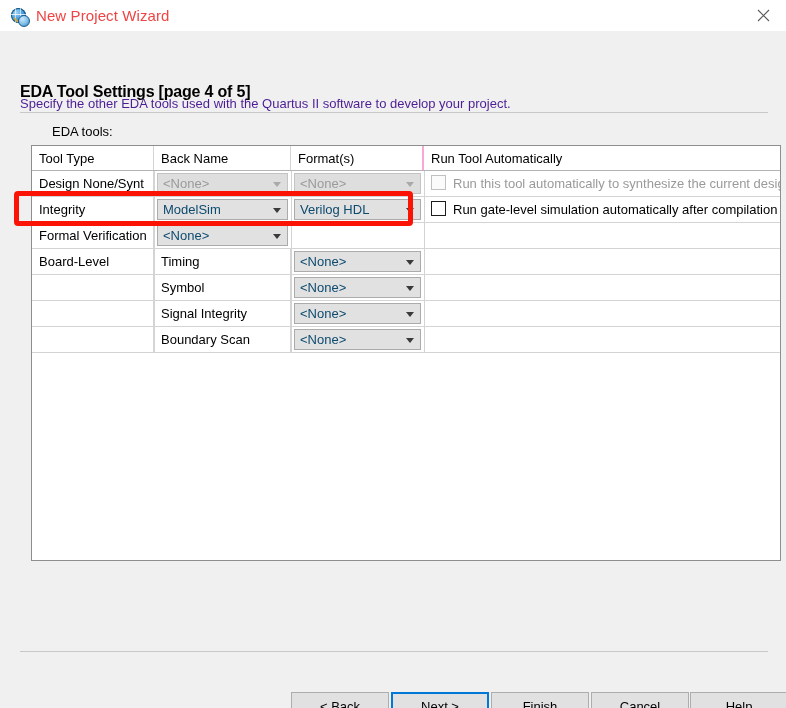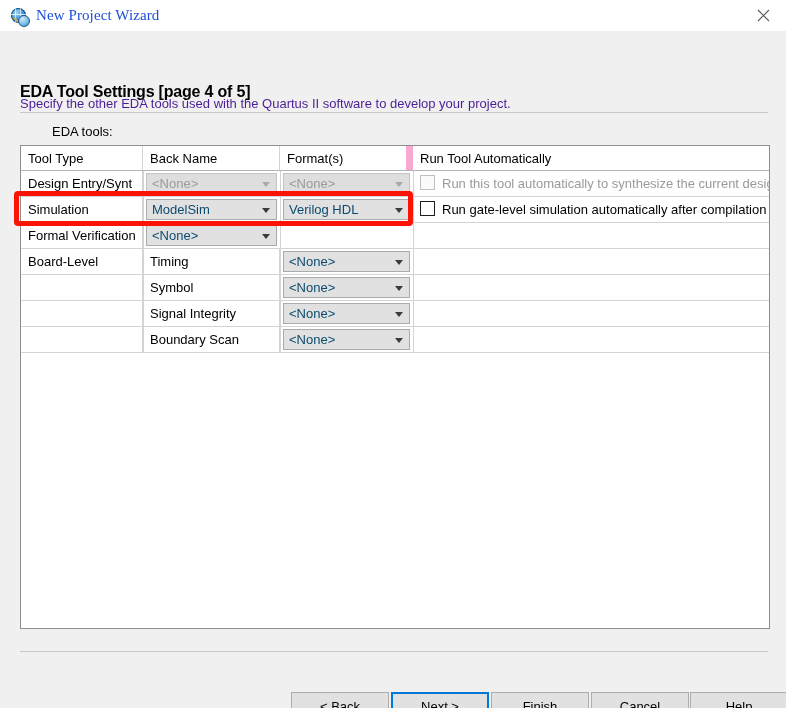--- a/index.html
+++ b/index.html
@@ -40,21 +40,21 @@
   .tb-icon .glass{
     position:absolute;left:8px;top:8px;width:10px;height:10px;border-radius:50%;
     background:radial-gradient(circle at 35% 30%, #cfe9fb 0%, #7dbde8 55%, #2a7fba 100%);
     border:1px solid #1b5c8c;
   }
   .tb-icon .handle{
     position:absolute;left:3px;top:12px;width:6px;height:2px;background:#d9a441;
     transform:rotate(45deg);border-radius:1px;
   }
   .tb-title{
-    font-size:15px;color:#1d4ed8;letter-spacing:.1px;font-family:Liberation Serif, serif;
+    font-size:15px;color:#ef4444;letter-spacing:.1px;
   }
   .tb-close{
     position:absolute;right:0;top:0;width:46px;height:31px;
     display:flex;align-items:center;justify-content:center;
     cursor:default;
   }
   .tb-close svg{display:block;}
 
   
   .page-title{
@@ -70,21 +70,21 @@
   }
   .hr-top{top:112px;}
   .hr-bottom{top:651px;}
 
   .eda-label{
     position:absolute;left:20px;top:124px;font-size:13px;color:#000;margin-left:32px;
   }
 
   
   .table{
-    position:absolute;left:20px;top:145px;width:750px;height:484px;
+    position:absolute;left:31px;top:145px;width:750px;height:416px;
     background:#ffffff;
     border:1px solid #8e8e8e;
     box-sizing:border-box;
     overflow:hidden;
   }
   .row{
     position:relative;height:26px;width:100%;
     border-bottom:1px solid #d4d4d4;
     box-sizing:border-box;
   }
@@ -94,21 +94,21 @@
   .cell{
     position:absolute;top:0;height:100%;box-sizing:border-box;
     display:flex;align-items:center;
     padding-left:7px;
     font-size:13px;color:#000;
     overflow:hidden;white-space:nowrap;
   }
   
   .c1{left:0;width:122px;border-right:1px solid #d4d4d4;}
   .c2{left:122px;width:137px;border-right:1px solid #d4d4d4;}
-  .c3{left:259px;width:133px;border-right:7px solid #f9a8d4;}
+  .c3{left:259px;width:133px;border-right:2px solid #f9a8d4;}
   .c4{left:392px;width:356px;}
 
   .vline{
     position:absolute;top:0;width:1px;height:100%;background:#d4d4d4;
   }
   .v1{left:122px;} .v2{left:259px;} .v3{left:392px;}
 
   .hdr .cell{color:#000;}
 
   
@@ -212,38 +212,38 @@
       <div class="cell c1">Tool Type</div>
       <div class="cell c2">Back Name</div>
       <div class="cell c3">Format(s)</div>
       <div class="cell c4">Run Tool Automatically</div>
     </div>
 
     <div class="row">
       <div class="vline v1"></div>
         <div class="vline v2"></div>
         <div class="vline v3"></div>
-      <div class="cell c1">Design Entry/Synt</div>
+      <div class="cell c1">Design None/Synt</div>
       <div class="combo combo-c2 dim">
         <span>&lt;None&gt;</span>
         <span class="arrow"></span>
       </div>
       <div class="combo combo-c3 dim">
         <span>&lt;None&gt;</span>
         <span class="arrow"></span>
       </div>
       <div class="chk dim"></div>
       <div class="chk-label dim">Run this tool automatically to synthesize the current design</div>
     </div>
 
     <div class="row">
       <div class="vline v1"></div>
         <div class="vline v2"></div>
         <div class="vline v3"></div>
-      <div class="cell c1">Simulation</div>
+      <div class="cell c1">Integrity</div>
       <div class="combo combo-c2">
         <span>ModelSim</span>
         <span class="arrow"></span>
       </div>
       <div class="combo combo-c3">
         <span>Verilog HDL</span>
         <span class="arrow"></span>
       </div>
       <div class="chk"></div>
       <div class="chk-label">Run gate-level simulation automatically after compilation</div>

